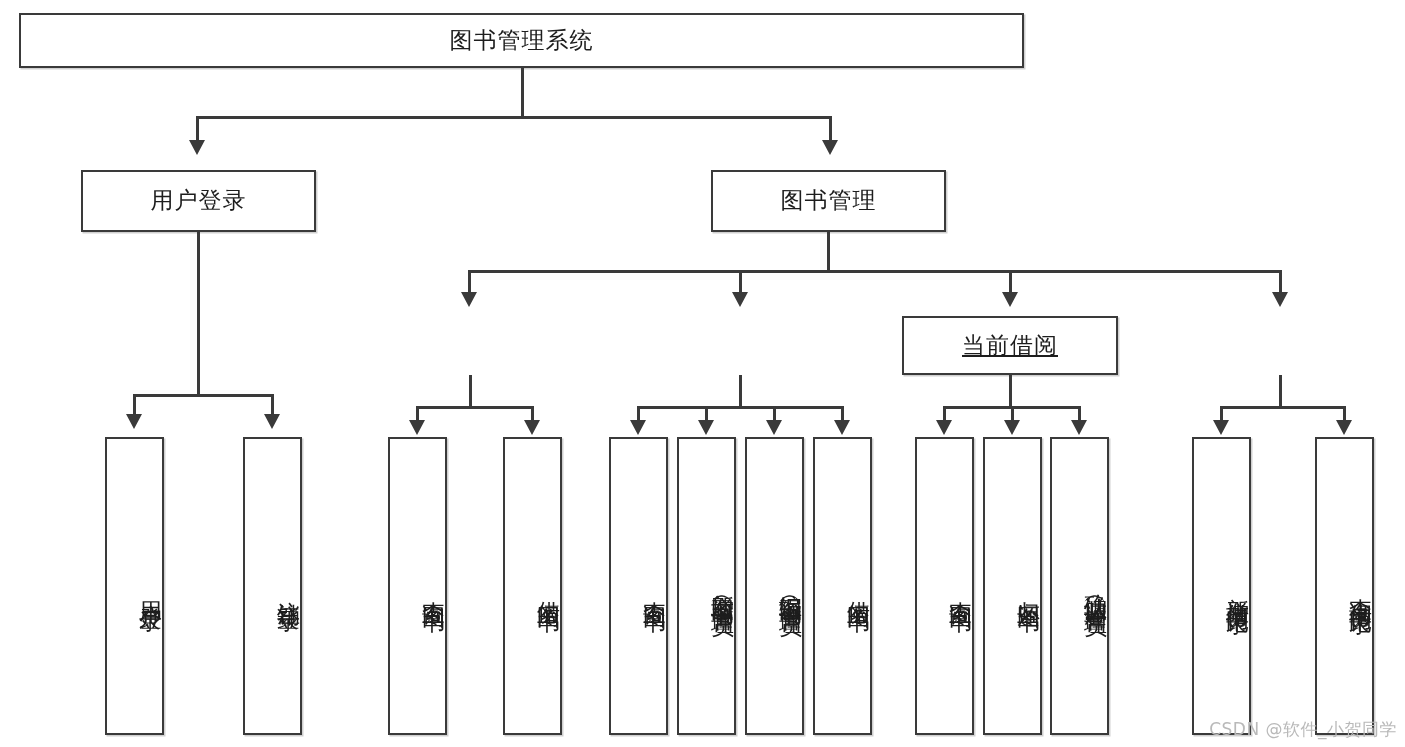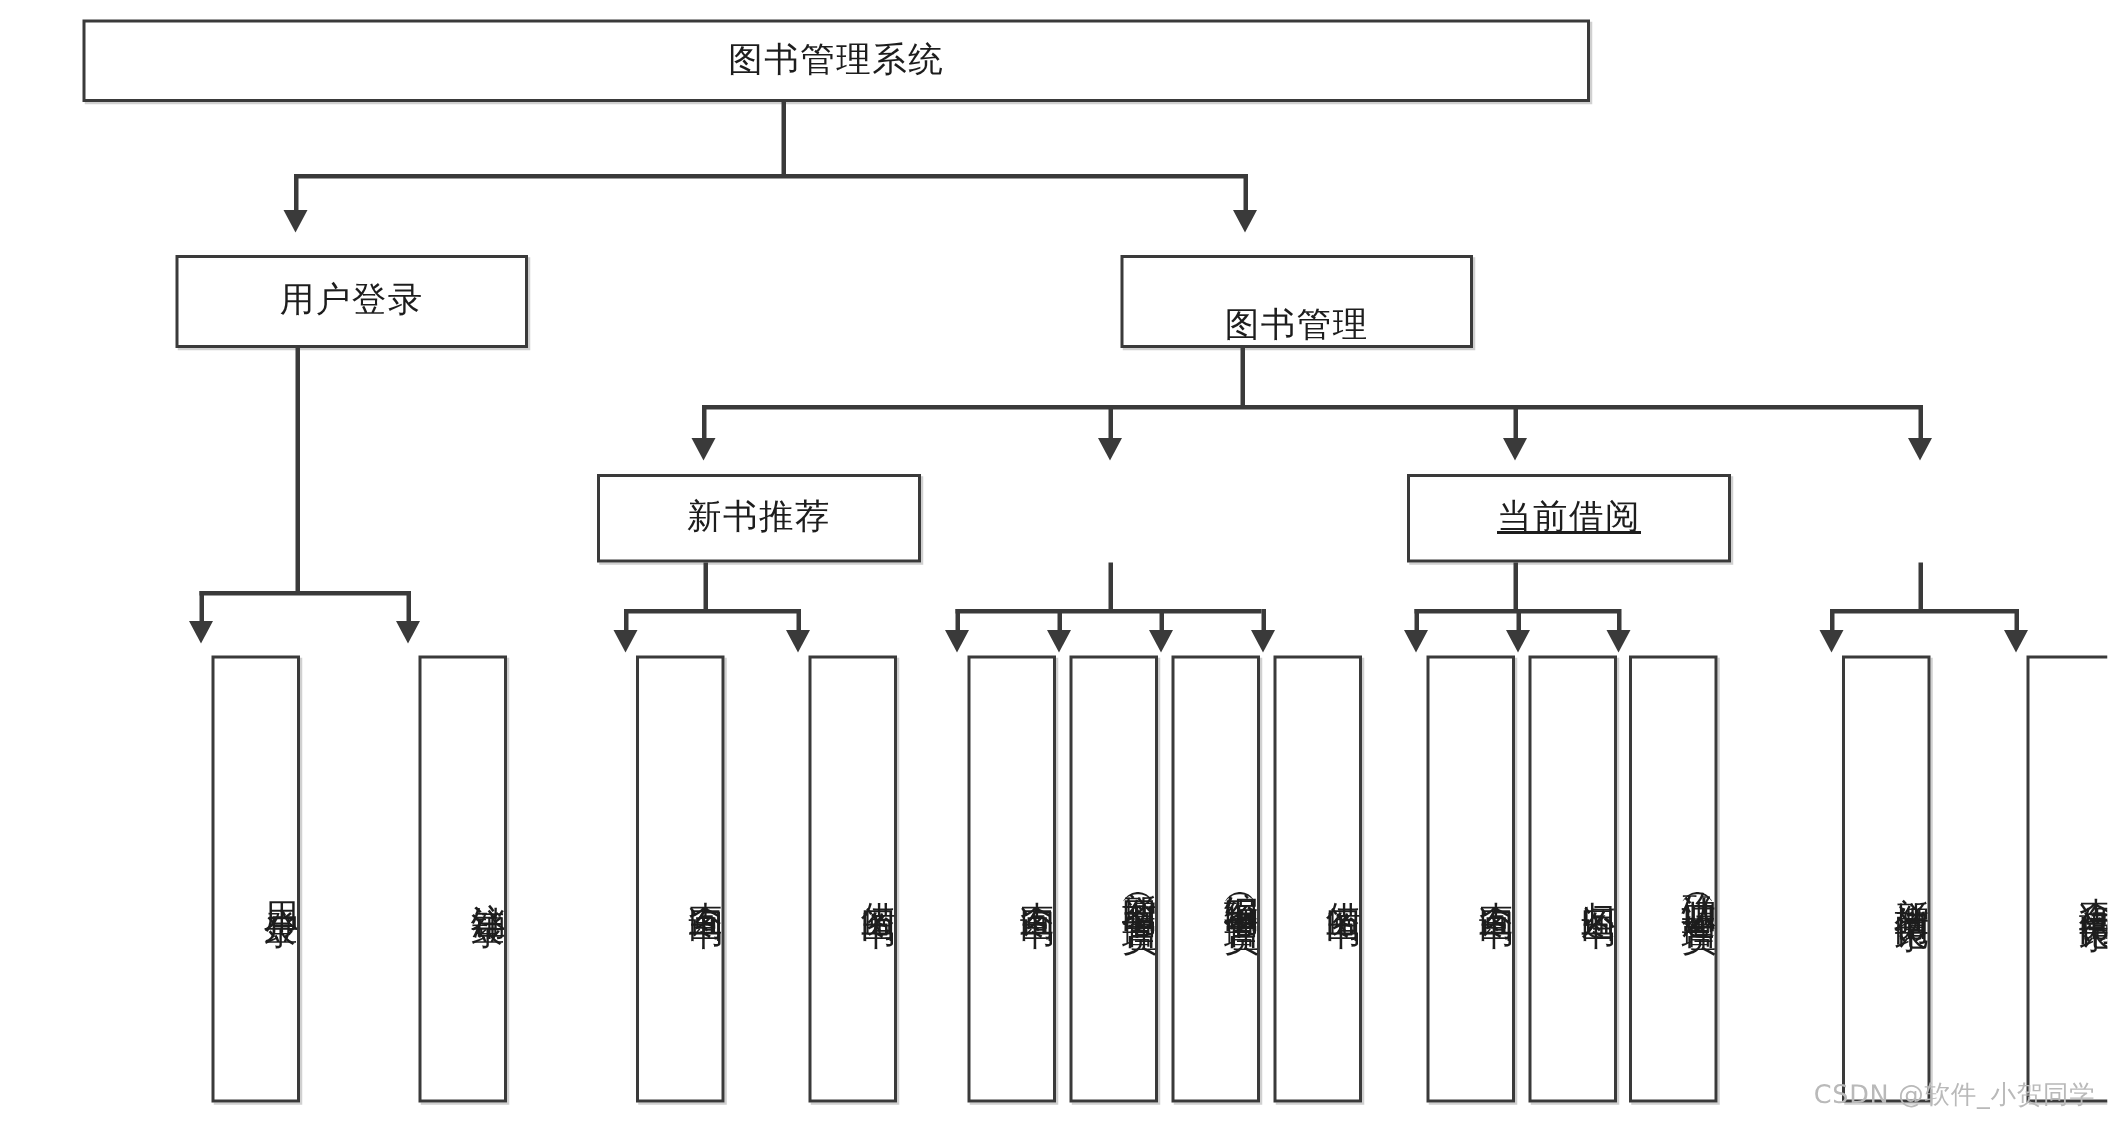--- a/index.html
+++ b/index.html
@@ -20,21 +20,20 @@
   .node {
     position: absolute;
     box-sizing: border-box;
     background: #ffffff;
     border: 2.5px solid #3a3a3a;
     box-shadow: 1.5px 1.5px 0 rgba(120,120,120,0.35);
     display: flex;
     align-items: center;
     justify-content: center;
     color: #1d1d1d;
-    margin-left: 36px;
   }
   .node.horiz {
     font-size: 23px;
     letter-spacing: 1px;
     line-height: 1.1;
   }
   .node.vert {
     writing-mode: vertical-rl;
     text-orientation: upright;
     font-size: 23px;
@@ -88,21 +87,21 @@
 
   <div class="conn vline" style="left:196px; top:116px; width:2.5px; height:26px;"></div>
   <div class="arrow" style="left:189px; top:140px;"></div>
   <div class="conn vline" style="left:829px; top:116px; width:2.5px; height:26px;"></div>
   <div class="arrow" style="left:822px; top:140px;"></div>
 
   <div class="node horiz" style="left:81px; top:170px; width:235px; height:62px;">
     <span class="lbl">用户登录</span>
   </div>
 
-  <div class="node horiz" style="left:711px; top:170px; width:235px; height:62px;align-items:flex-end;">
+  <div class="node horiz" style="left:711px; top:170px; width:235px; height:62px;">
     <span class="lbl">图书管理</span>
   </div>
 
   <div class="conn vline" style="left:197px; top:232px; width:2.5px; height:164px;"></div>
   <div class="conn hline" style="left:133px; top:394px; width:140px; height:2.5px;"></div>
   <div class="conn vline" style="left:133px; top:394px; width:2.5px; height:22px;"></div>
   <div class="arrow" style="left:126px; top:414px;"></div>
   <div class="conn vline" style="left:271px; top:394px; width:2.5px; height:22px;"></div>
   <div class="arrow" style="left:264px; top:414px;"></div>
 
@@ -110,23 +109,20 @@
   <div class="conn hline" style="left:468px; top:270px; width:813px; height:2.5px;"></div>
   <div class="conn vline" style="left:468px; top:270px; width:2.5px; height:24px;"></div>
   <div class="arrow" style="left:461px; top:292px;"></div>
   <div class="conn vline" style="left:739px; top:270px; width:2.5px; height:24px;"></div>
   <div class="arrow" style="left:732px; top:292px;"></div>
   <div class="conn vline" style="left:1009px; top:270px; width:2.5px; height:24px;"></div>
   <div class="arrow" style="left:1002px; top:292px;"></div>
   <div class="conn vline" style="left:1279px; top:270px; width:2.5px; height:24px;"></div>
   <div class="arrow" style="left:1272px; top:292px;"></div>
 
-  <div class="node horiz" style="left:362px; top:316px; width:216px; height:59px;">
-    <span class="lbl">新书推荐</span>
-  </div>
   <div class="node horiz" style="left:902px; top:316px; width:216px; height:59px;text-decoration:underline;">
     <span class="lbl">当前借阅</span>
   </div>
 
   <div class="conn vline" style="left:469px; top:375px; width:2.5px; height:33px;"></div>
   <div class="conn hline" style="left:416px; top:406px; width:117px; height:2.5px;"></div>
   <div class="conn vline" style="left:416px; top:406px; width:2.5px; height:16px;"></div>
   <div class="arrow" style="left:409px; top:420px;"></div>
   <div class="conn vline" style="left:531px; top:406px; width:2.5px; height:16px;"></div>
   <div class="arrow" style="left:524px; top:420px;"></div>

